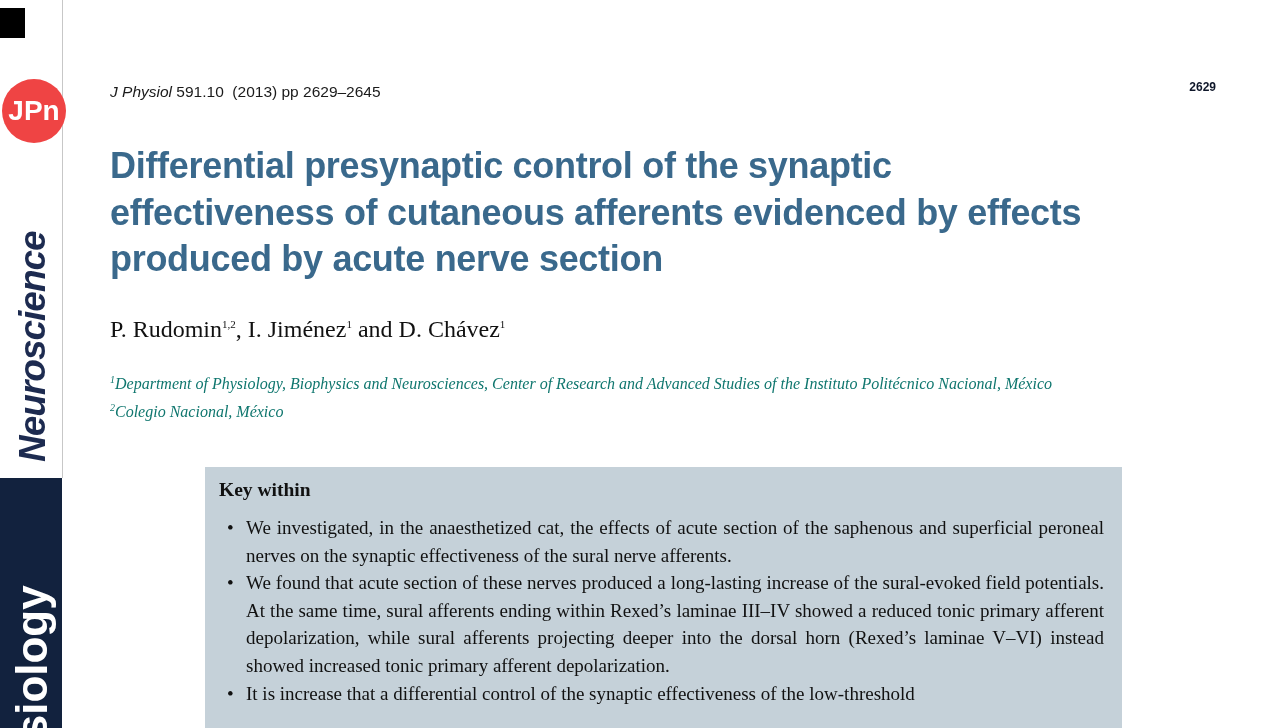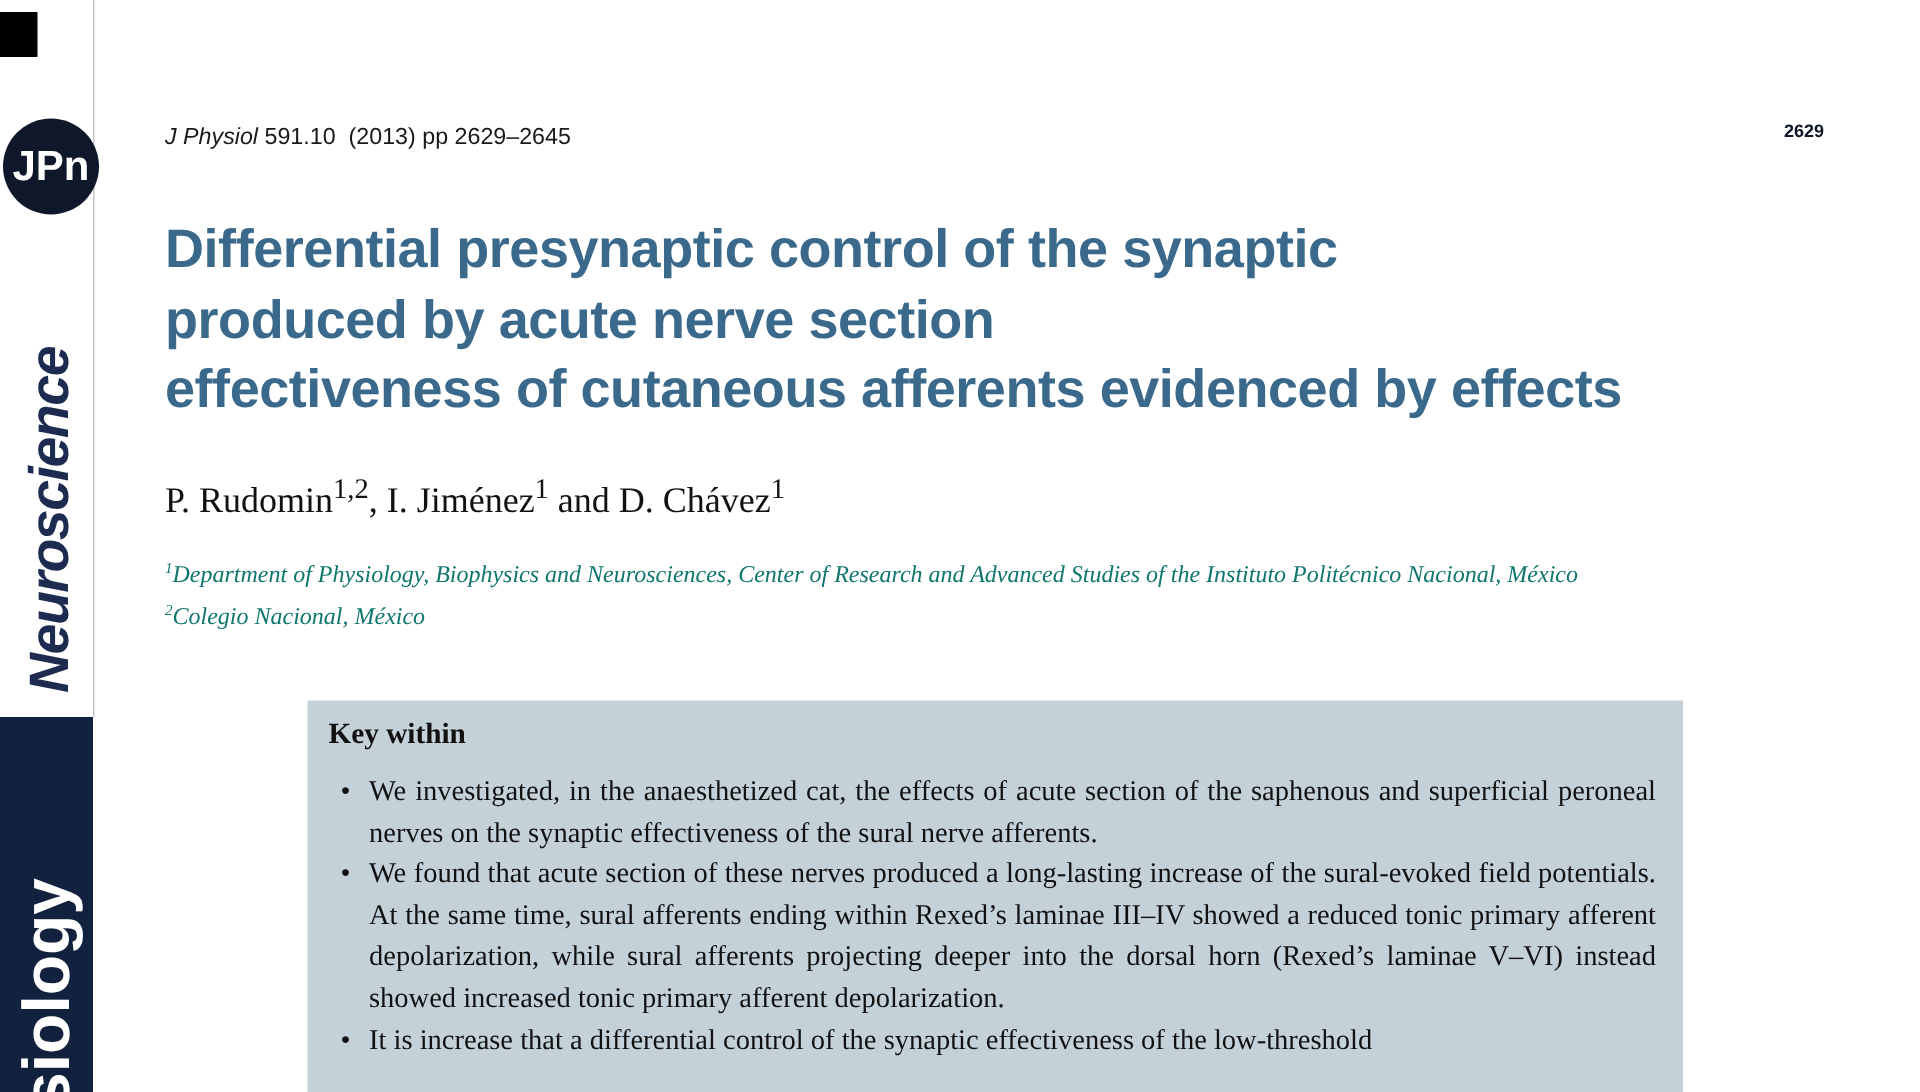--- a/index.html
+++ b/index.html
@@ -62,21 +62,21 @@
     position: absolute; left: 110px; top: 143px; width: 1110px;
     font-family: "Liberation Sans", sans-serif;
     font-weight: bold; font-size: 36px; line-height: 46.5px;
     letter-spacing: -0.3px;
   }
   
   .authors-line {
     position: absolute; left: 110px; top: 316px;
     font-size: 24px; color: #111111;
   }
-  .authors-line sup { font-size: 19px; }
+  .authors-line sup { font-size: 11px; }
   .affiliations {
     position: absolute; left: 110px; top: 368px;
     font-style: italic; font-size: 16px; line-height: 24px; color: #0f766e;
   }
   .affiliations sup { font-size: 10px; font-style: italic; }
   
   .key-points-box {
     position: absolute; left: 205px; top: 467px; width: 885px; height: 320px;
     padding: 12px 18px 0 14px;
   }
@@ -91,37 +91,37 @@
     text-align: justify;
   }
   .kp-marker { position: absolute; left: 8px; top: 0; }
 </style>
 </head>
 <body>
 
 <div class="corner-mark"></div>
 
 <div class="spine-divider"></div>
-<div class="spine-logo" style="background: #0f172a;">
+<div class="spine-logo" style="background: #ef4444;">
   <span>JPn</span>
 </div>
 <div class="spine-section" style="color: rgb(29, 43, 80);">Neuroscience</div>
 <div class="spine-band" style="background: rgb(18, 34, 62);">
   <div class="spine-band-text">Physiology</div>
 </div>
 
 <div class="running-head">
   <span class="jref-italic">J Physiol</span><span> 591.10&nbsp; (2013) pp 2629–2645</span>
 </div>
 <div class="page-number">2629</div>
 
 <div class="article-title" style="color: rgb(58, 105, 140);">
   <div>Differential presynaptic control of the synaptic</div>
+  <div>effectiveness of cutaneous afferents evidenced by effects</div>
   <div>produced by acute nerve section</div>
-  <div>effectiveness of cutaneous afferents evidenced by effects</div>
 </div>
 
 <div class="authors-line">P. Rudomin<sup>1,2</sup>, I. Jiménez<sup>1</sup> and D. Chávez<sup>1</sup></div>
 <div class="affiliations">
     <div><sup>1</sup>Department of Physiology, Biophysics and Neurosciences, Center of Research and Advanced Studies of the Instituto Politécnico Nacional, México</div>
     <div><sup>2</sup>Colegio Nacional, México</div>
   </div>
 
 <div class="key-points-box" style="background: rgb(197, 209, 217);">
   <div class="kp-heading">Key within</div>

